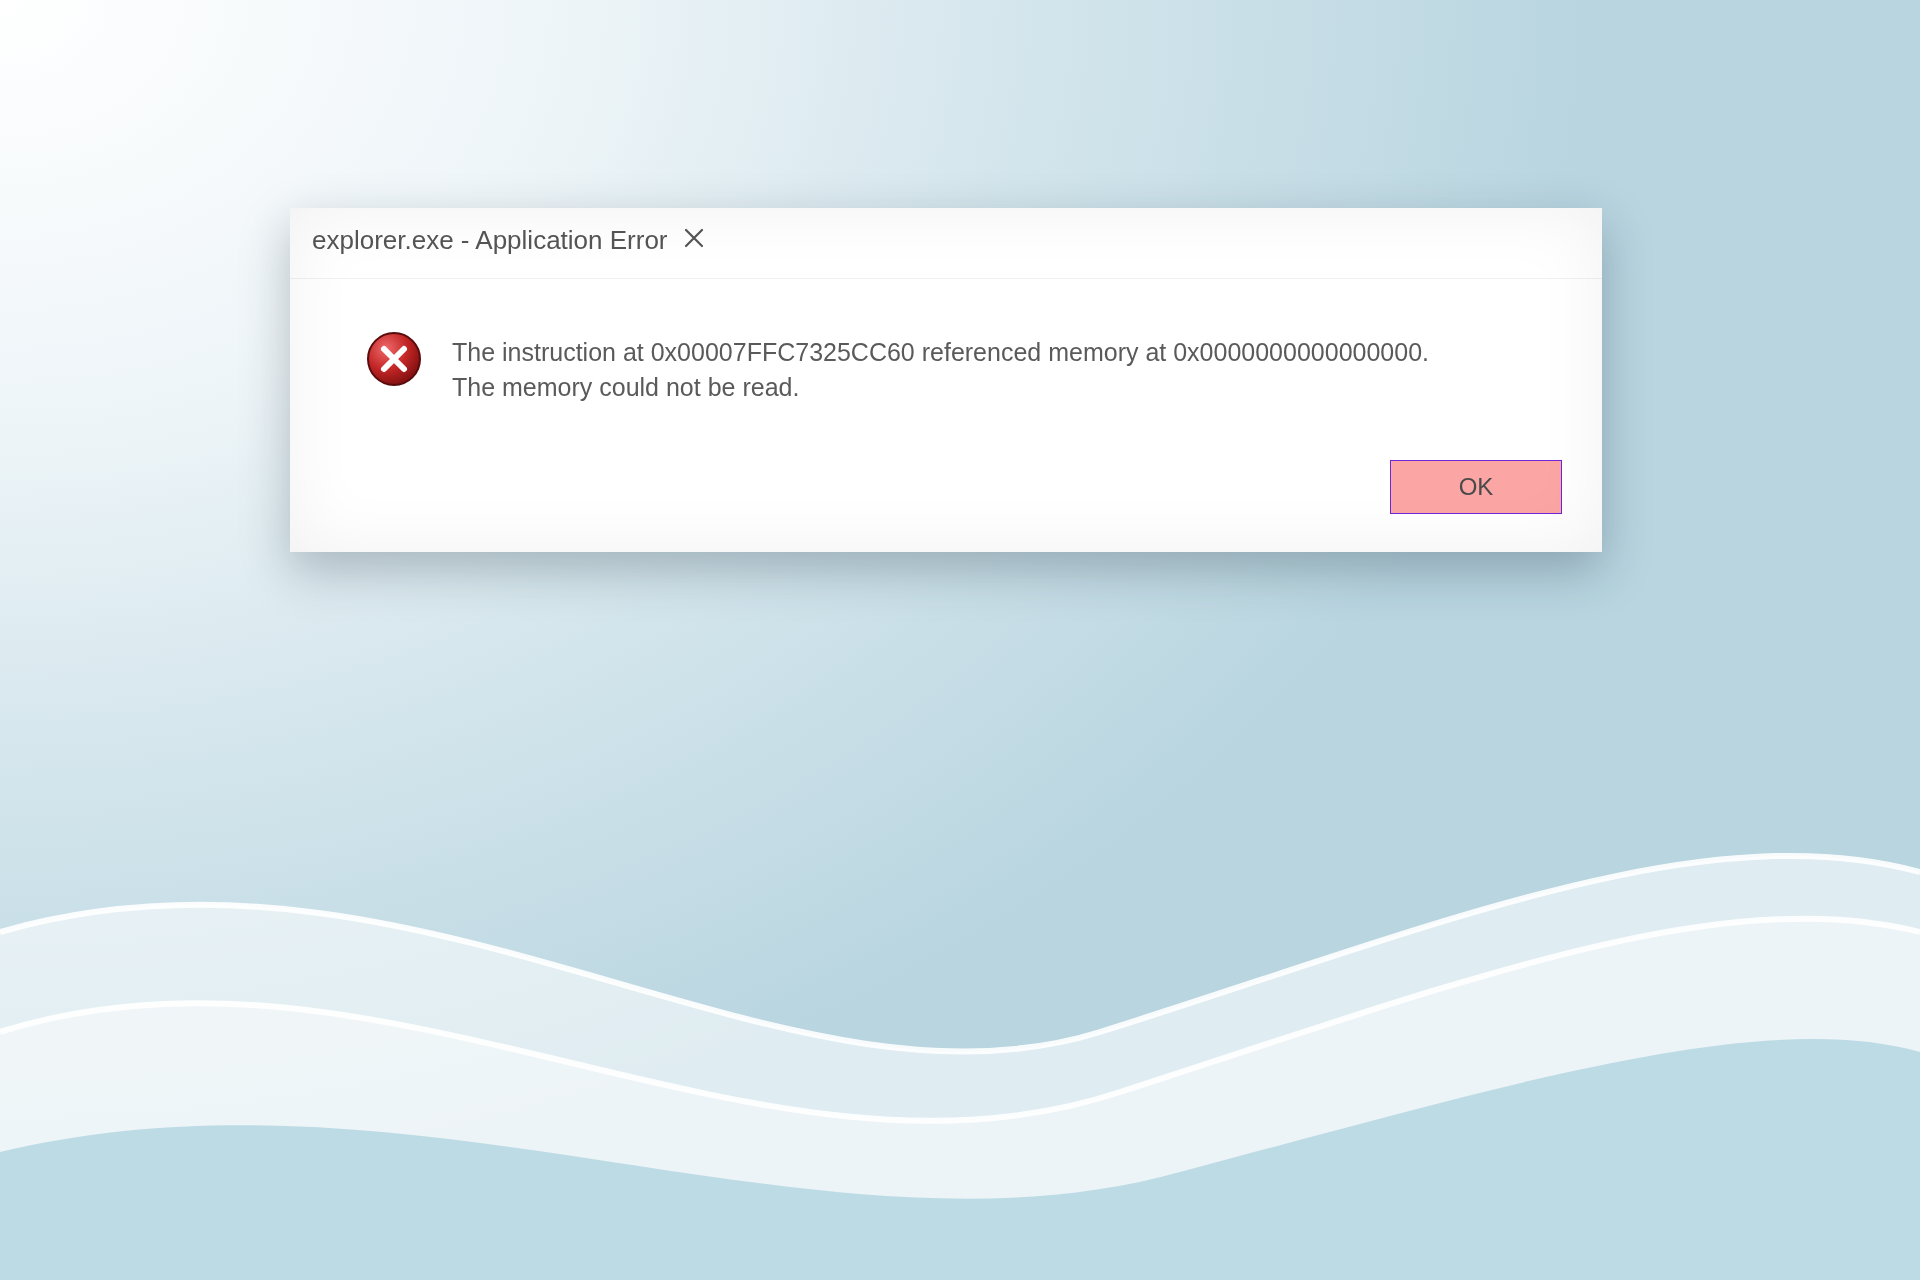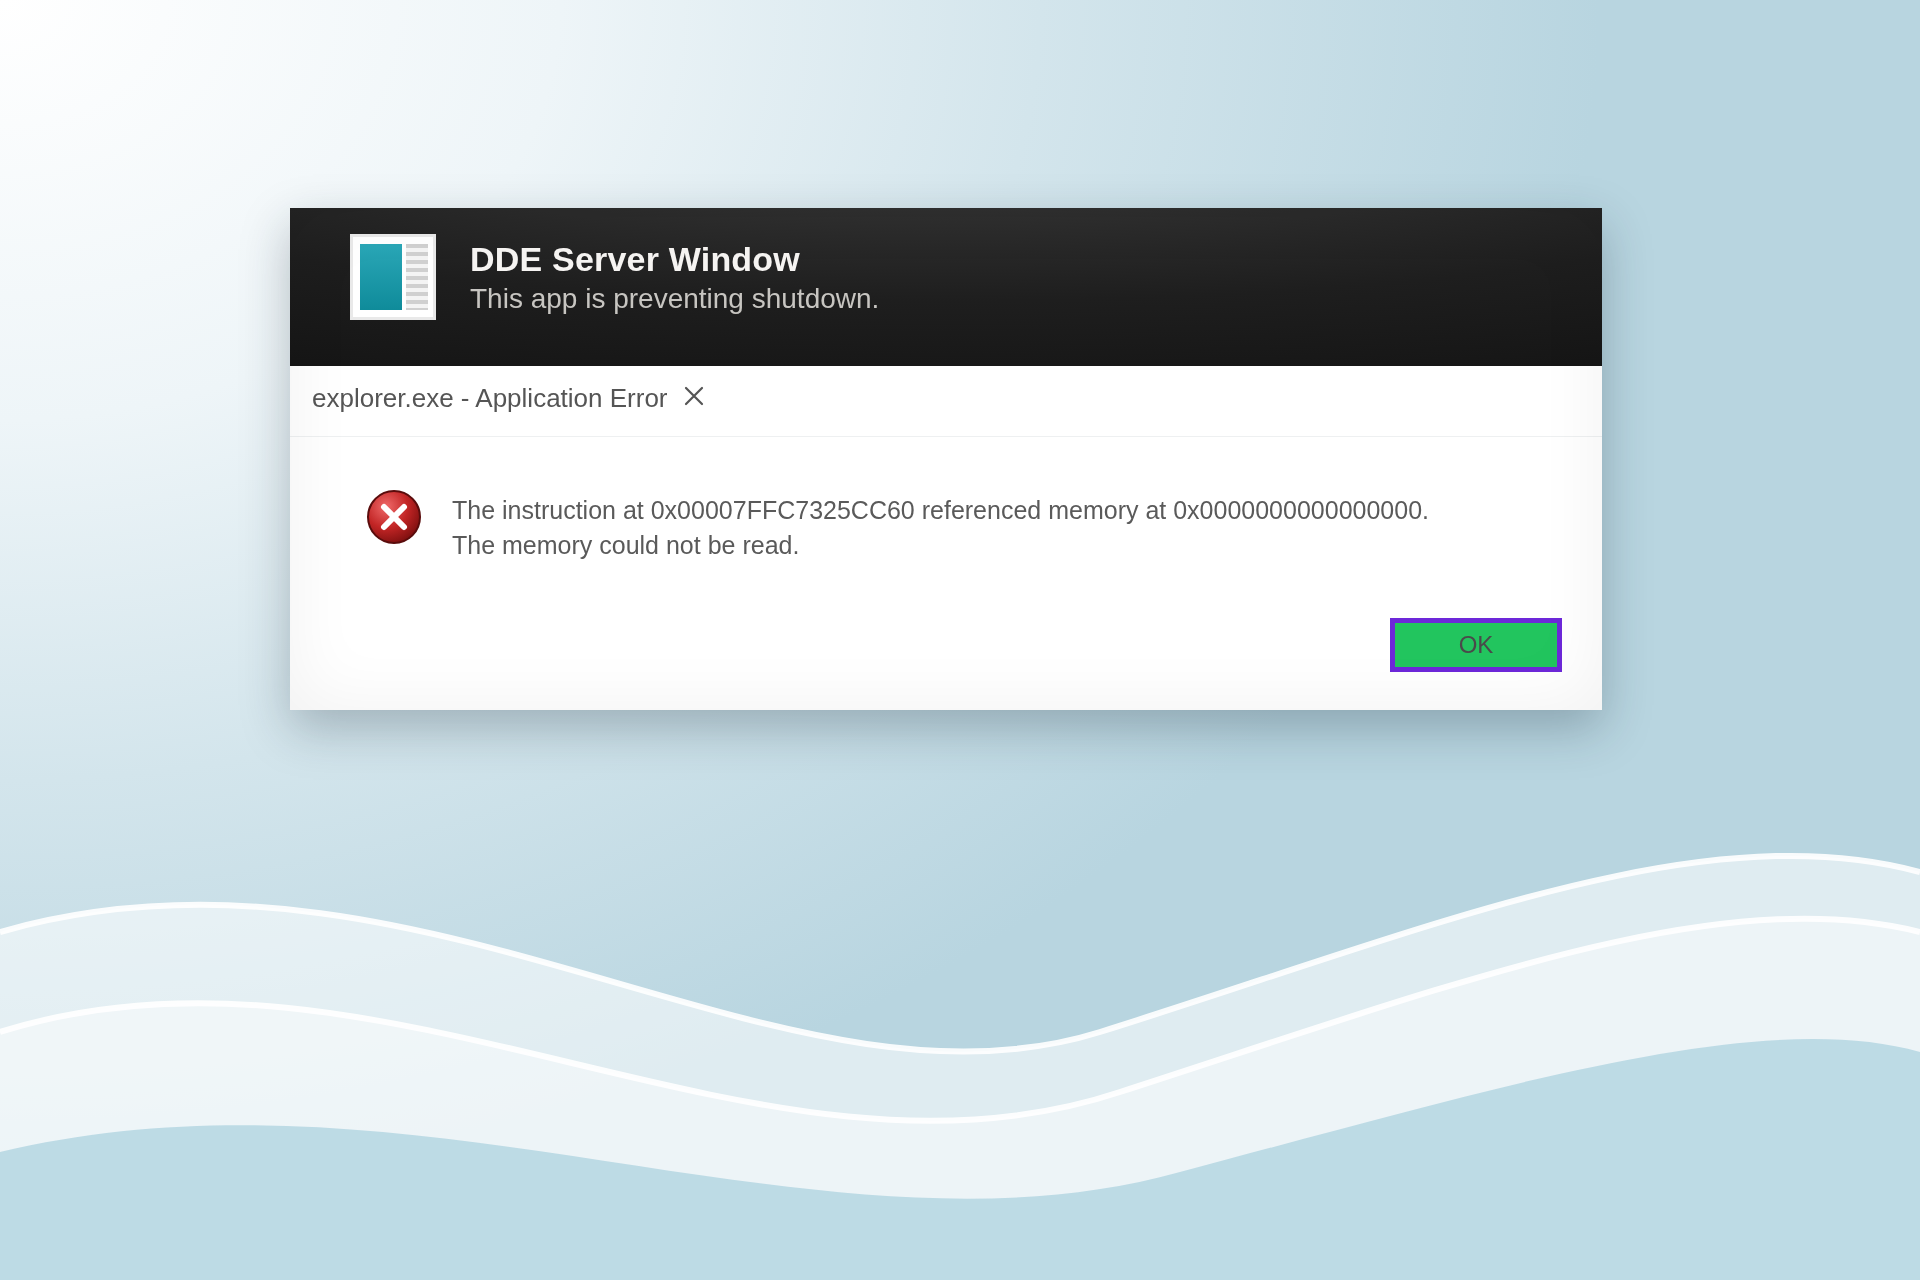--- a/index.html
+++ b/index.html
@@ -104,22 +104,22 @@
       max-width: 1000px;
     }
     .msg .p2 { margin-top: 34px; }
 
     .footer {
       display: flex; justify-content: flex-end;
       padding: 46px 40px 24px 40px;
     }
     .ok-btn {
       min-width: 172px; height: 54px;
-      border: 5px solid #6d28d9;
-      background: #22c55e;
+      border: 1px solid #6d28d9;
+      background: #fca5a5;
       color: #4a4a4a;
       font-size: 24px;
       font-family: inherit;
       cursor: pointer;
     }
 
     
     .shot::after{
       content:""; position:absolute; inset:0;
       pointer-events:none;
@@ -134,31 +134,20 @@
     <path d="M0,420 C420,300 780,620 1100,520 C1420,420 1700,300 1920,360 L1920,768 L0,768 Z" fill="rgba(255,255,255,0.55)"></path>
     <path d="M0,520 C380,400 760,700 1120,580 C1460,470 1720,370 1920,420 L1920,768 L0,768 Z" fill="rgba(255,255,255,0.45)"></path>
     <path d="M0,640 C420,540 820,760 1180,660 C1500,575 1760,495 1920,540 L1920,768 L0,768 Z" fill="rgba(180,214,226,0.85)"></path>
     <path d="M0,420 C420,300 780,620 1100,520 C1420,420 1700,300 1920,360" fill="none" stroke="rgba(255,255,255,0.9)" stroke-width="6"></path>
     <path d="M0,520 C380,400 760,700 1120,580 C1460,470 1720,370 1920,420" fill="none" stroke="rgba(255,255,255,0.9)" stroke-width="6"></path>
   </svg>
 </div>
 
 <div class="shot">
 
-  <div class="banner">
-    <div class="app-icon">
-      <div class="frame"></div>
-      <div class="pane"></div>
-      <div class="strip"></div>
-    </div>
-    <div class="banner-text">
-      <div class="t1">DDE Server Window</div>
-      <div class="t2">This app is preventing shutdown.</div>
-    </div>
-  </div>
 
   <div class="dialog">
     <div class="titlebar">
       <div class="title">explorer.exe - Application Error</div>
       <div class="close" role="button" aria-label="Close">
         <span>
           <svg viewBox="0 0 24 24">
               <path d="M4 4 L20 20 M20 4 L4 20" stroke="#555" stroke-width="2.2" fill="none" stroke-linecap="round"></path>
             </svg>
         </span>

